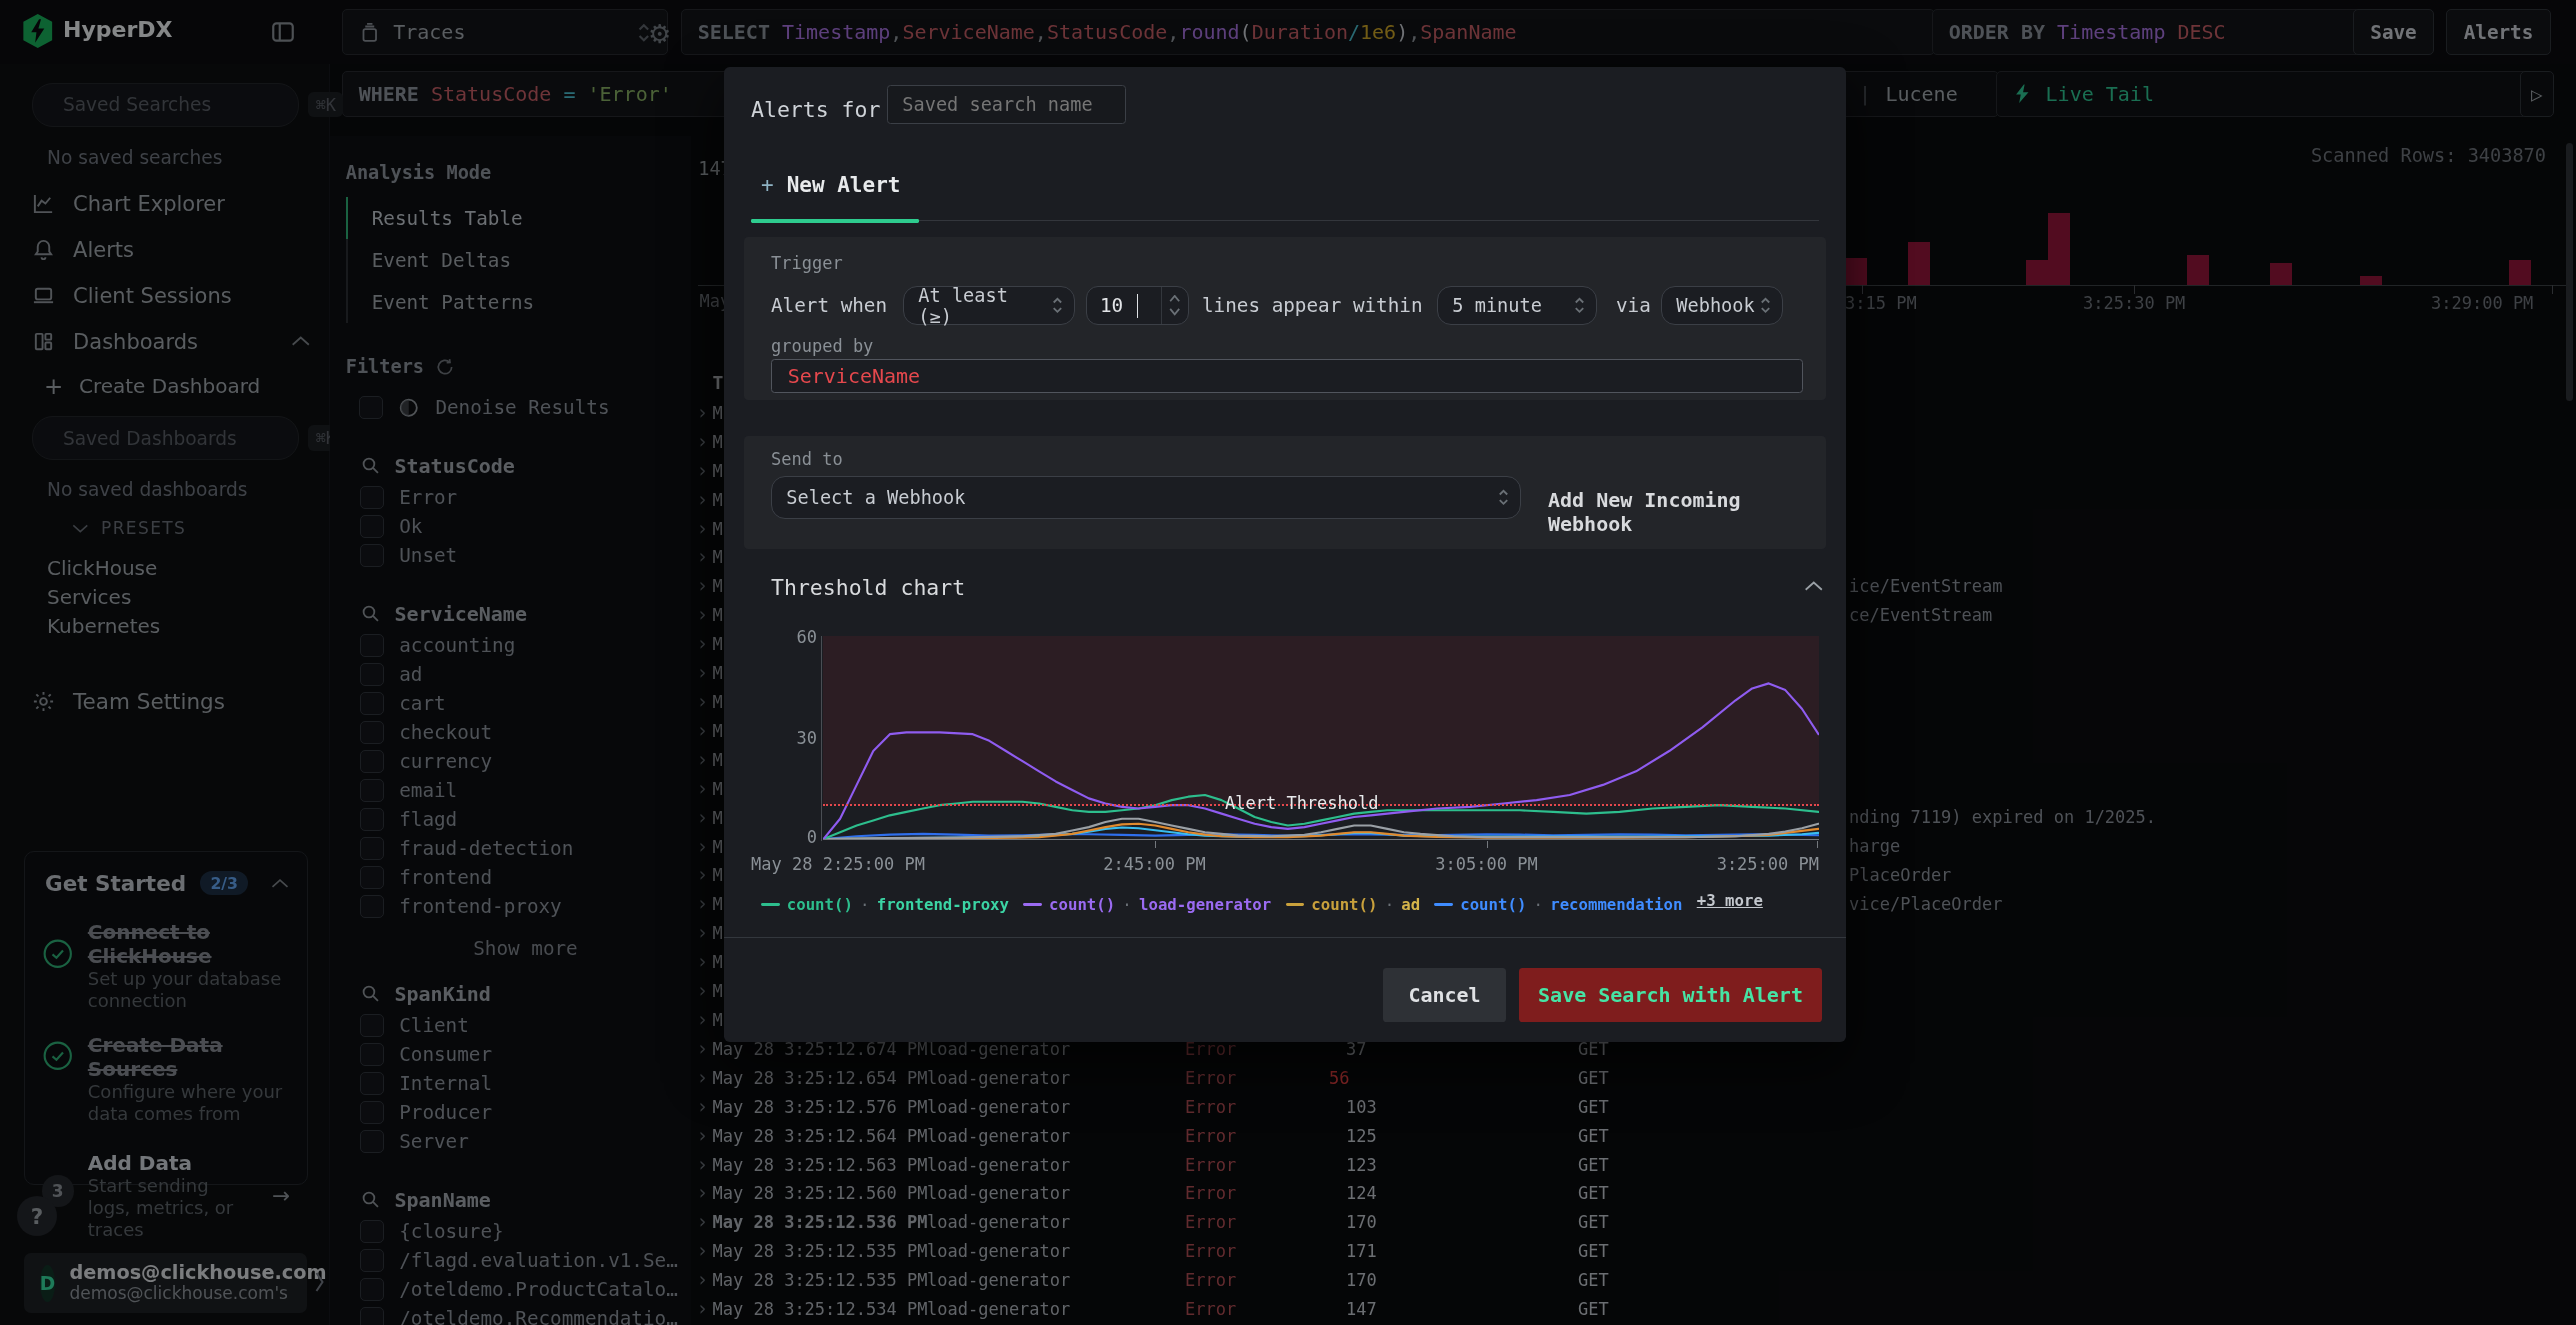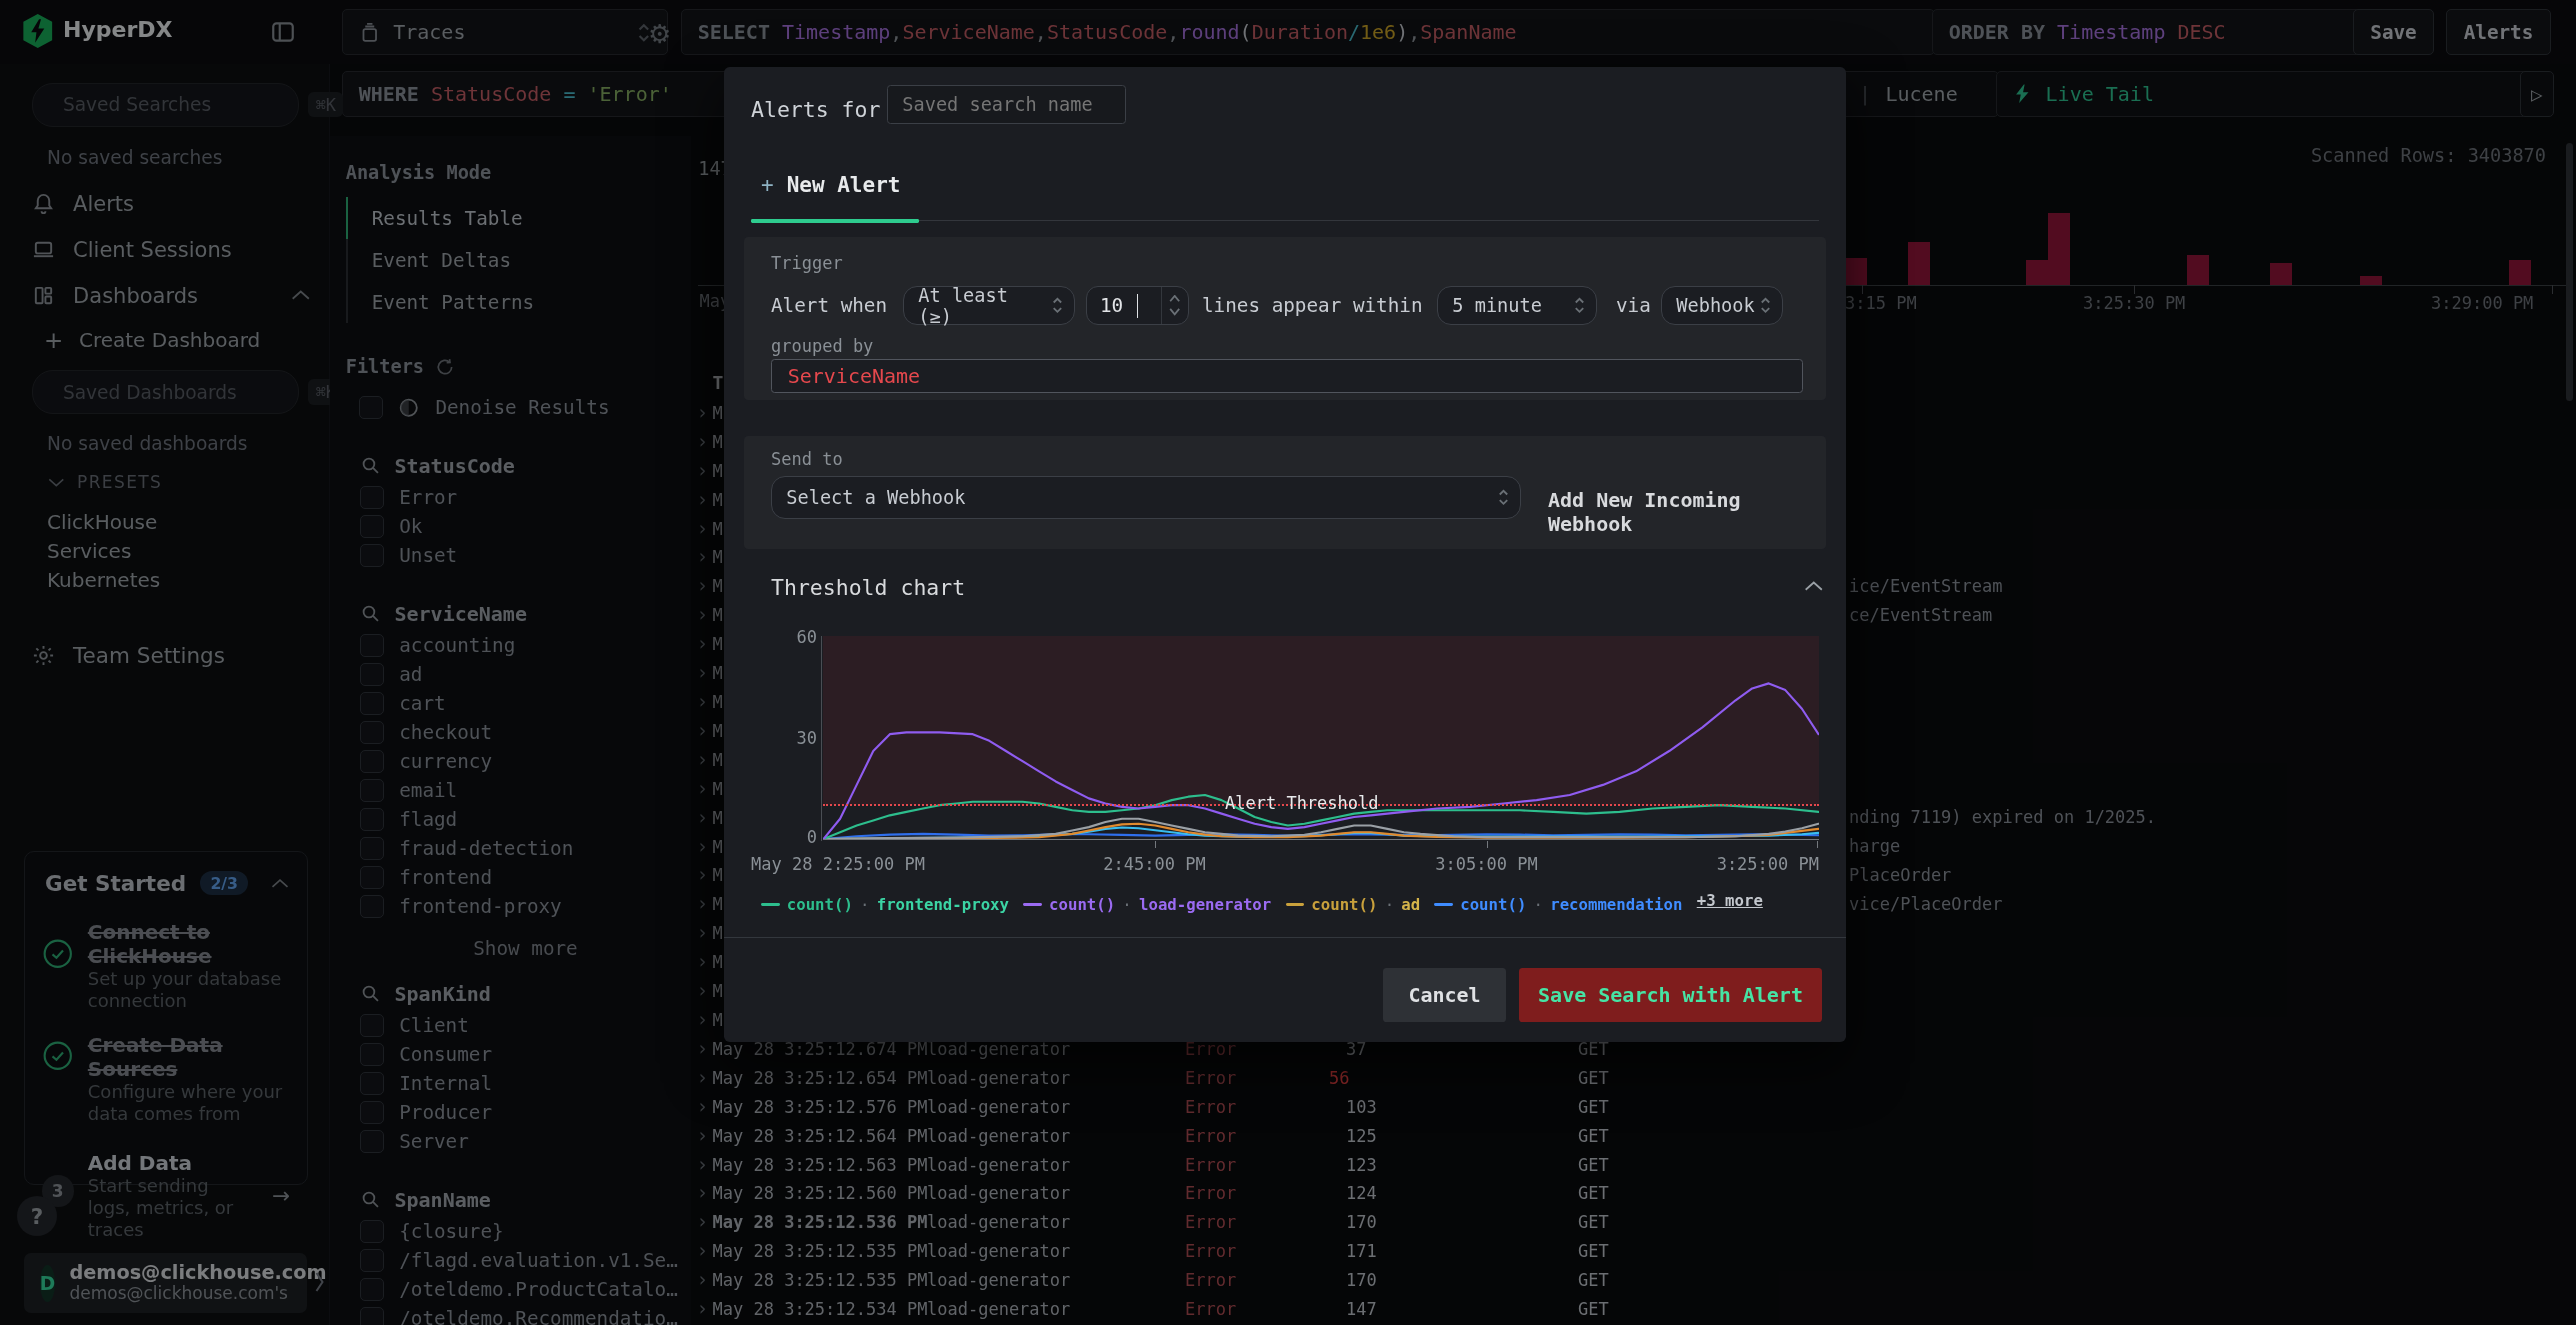--- a/index.html
+++ b/index.html
@@ -138,20 +138,27 @@
         <line x1="14.5" y1="14.5" x2="20" y2="20"></line>
       </svg>
     <input placeholder="Saved Searches" style="">
     <span class="kbd">⌘K</span>
   </div>
   <div class="sans muted-note" style="margin-top:20px">No saved searches</div>
 
   <div style="height:13px"></div>
   <div class="side-row sans">
     <svg width="23" height="23" viewBox="0 0 24 24" fill="none" stroke="#8a9096" stroke-width="2">
+        <polyline points="3,3 3,21 21,21"></polyline>
+        <polyline points="6,15 10,9 14,12 19,6"></polyline>
+      </svg>
+    <span>Chart Explorer</span>
+  </div>
+  <div class="side-row sans">
+    <svg width="23" height="23" viewBox="0 0 24 24" fill="none" stroke="#8a9096" stroke-width="2">
         <path d="M12 3a6 6 0 0 0-6 6v5l-2 3h16l-2-3V9a6 6 0 0 0-6-6z"></path>
         <path d="M10 20a2 2 0 0 0 4 0"></path>
       </svg>
     <span>Alerts</span>
   </div>
   <div class="side-row sans">
     <svg width="23" height="23" viewBox="0 0 24 24" fill="none" stroke="#8a9096" stroke-width="2">
         <rect x="4" y="5" width="16" height="11" rx="2"></rect>
         <line x1="2" y1="19" x2="22" y2="19"></line>
       </svg>
@@ -178,21 +185,21 @@
   <div class="pill">
     <svg width="20" height="20" viewBox="0 0 24 24" fill="none" stroke="#565b62" stroke-width="2">
         <circle cx="10" cy="10" r="6"></circle>
         <line x1="14.5" y1="14.5" x2="20" y2="20"></line>
       </svg>
     <input placeholder="Saved Dashboards" style="">
     <span class="kbd">⌘K</span>
   </div>
   <div class="sans muted-note" style="margin-top:18.6px">No saved dashboards</div>
 
-  <div class="sans" style="display:flex;align-items:center;gap:11.4px;padding-left:47px;margin-top:18.6px;color:#666c74;font-size:17px;letter-spacing:1.4px">
+  <div class="sans" style="display:flex;align-items:center;gap:11.4px;padding-left:71px;margin-top:18.6px;color:#666c74;font-size:17px;letter-spacing:1.4px">
     <svg width="18.6" height="13" viewBox="0 0 24 14" fill="none" stroke="#666c74" stroke-width="2">
         <polyline points="3,3 12,11 21,3"></polyline>
       </svg>
     <span>PRESETS</span>
   </div>
   <div class="sans" style="padding-left:47px;margin-top:15.7px;font-size:20px;color:#9aa0a6;line-height:29px">
     <div>ClickHouse</div>
     <div>Services</div>
     <div>Kubernetes</div>
   </div>

